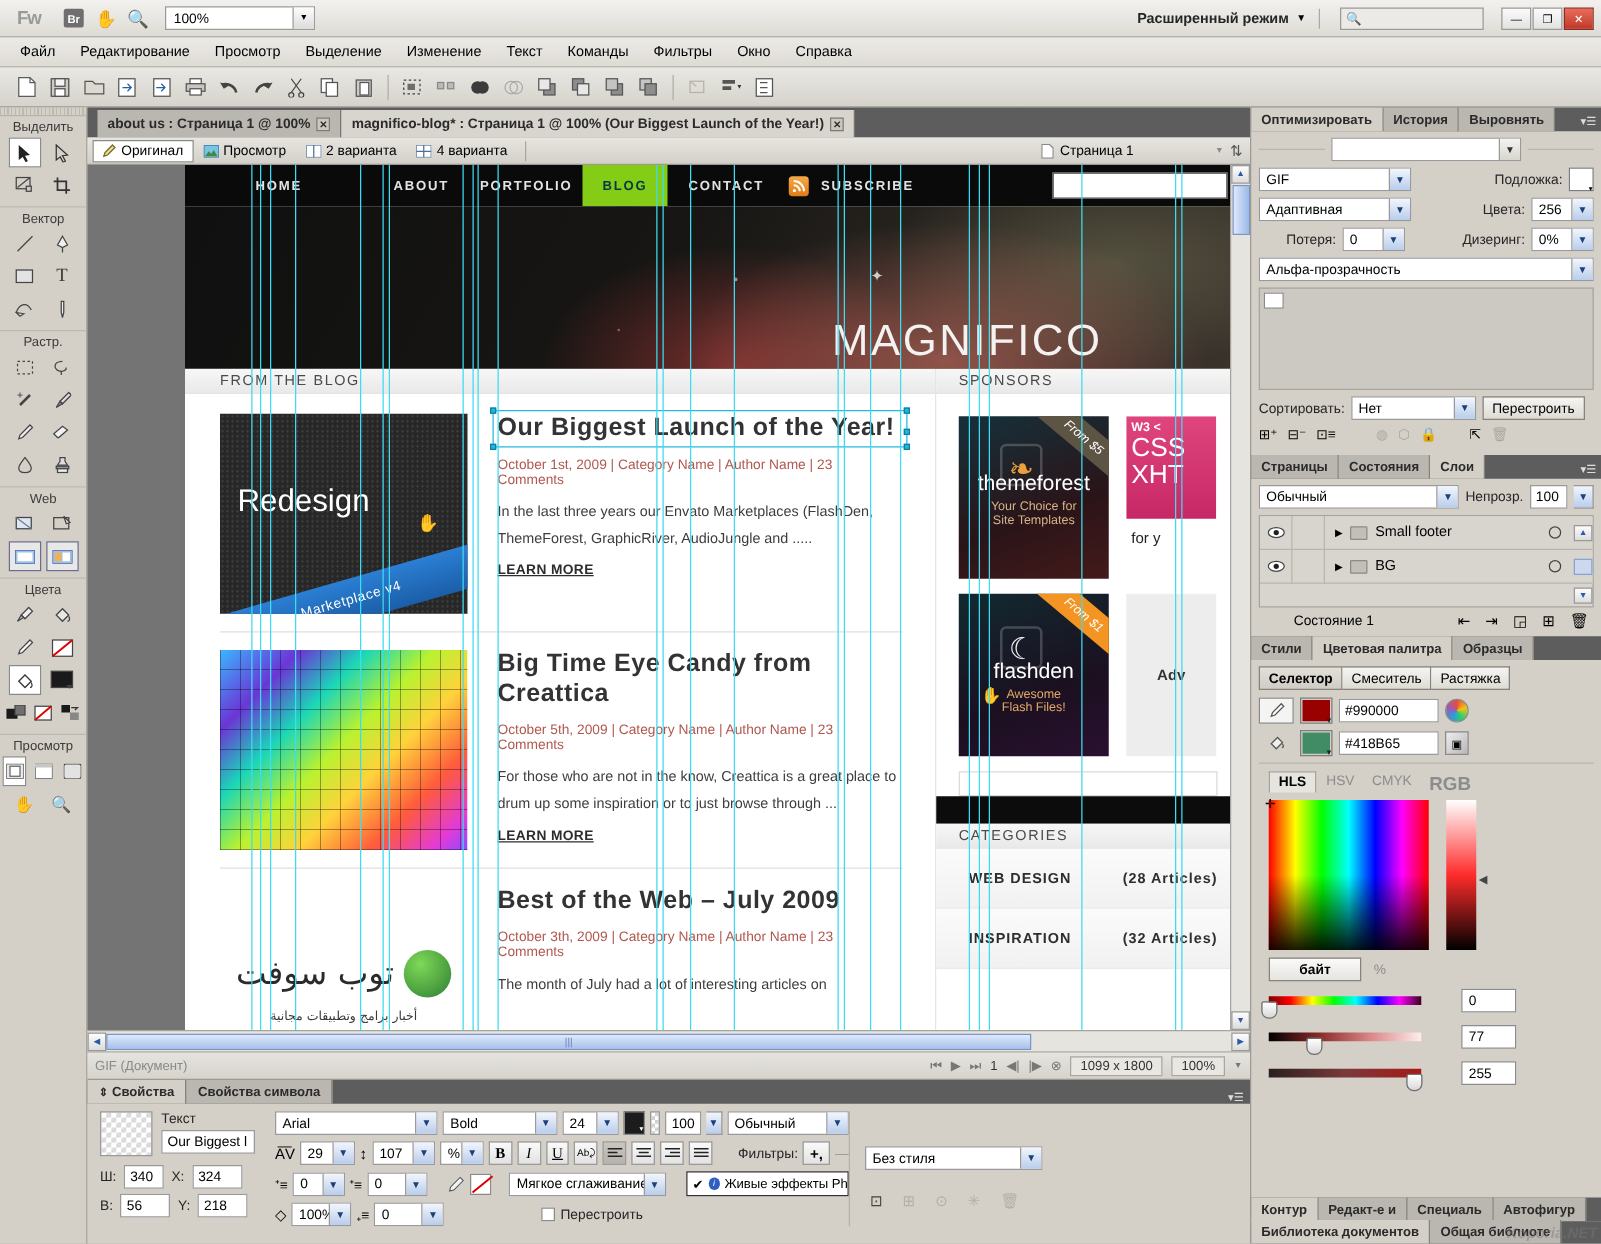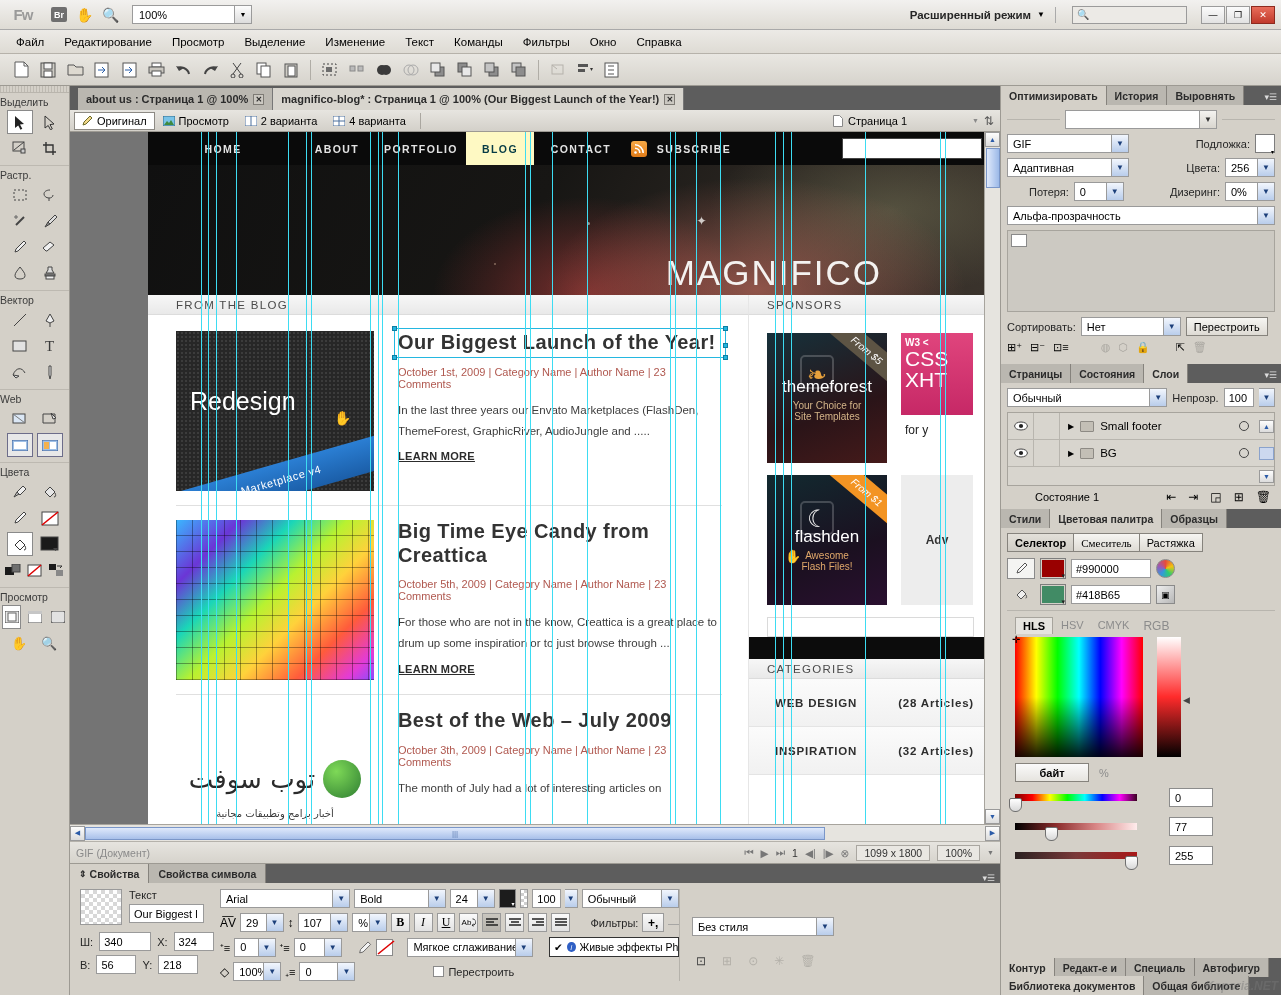--- a/index.html
+++ b/index.html
@@ -47,21 +47,21 @@
     display:flex; align-items:center; padding-left:8px; gap:1px;}
   .tbi{ width:26px; height:26px; display:flex; align-items:center; justify-content:center; }
   .tbsep{ width:1px; height:20px; background:#b0ada6; margin:0 5px; }
 
   
   .tools{ position:absolute; left:0; top:86px; width:70px; height:909px;
     background:#d4d0c8; border-right:1px solid #9d9a93; }
   .tools .grip{ height:7px; border-bottom:1px solid #b9b5ad;
     background:repeating-linear-gradient(90deg,#bdb9b1 0 1px,transparent 1px 3px); }
   .toolgrp{ border-bottom:1px solid #bdb9b1; padding-bottom:3px; }
-  .toolgrp .gl{ text-align:left; font-size:10.5px; color:#3b3b3b; padding:3px 0 2px; }
+  .toolgrp .gl{ text-align:center; font-size:10.5px; color:#3b3b3b; padding:3px 0 2px; }
   .trow{ display:flex; justify-content:center; gap:4px; margin-bottom:2px;}
   .tcell{ width:26px; height:24px; display:flex; align-items:center; justify-content:center;
     position:relative; font-size:13px; color:#3a3a3a;}
   .tcell.sel{ background:#fff; border:1px solid #8a8a8a; }
   .tcell.selb{ background:#e8e8e8; border:1px solid #6d6d8a; }
 
   
   .doctabs{ position:absolute; left:70px; top:86px; width:930px; height:24px;
     background:#5d5d5d; display:flex; align-items:flex-end; }
   .dtab{ height:22px; padding:0 8px; display:flex; align-items:center; gap:5px;
@@ -83,21 +83,21 @@
 
   
   .canvaswrap{ position:absolute; left:70px; top:132px; width:930px; height:692px;
     background:#747474; overflow:hidden; }
   .page{ position:absolute; left:78px; top:0; width:844px; height:692px; background:#fff; overflow:hidden;}
 
   .nav{ height:33px; background:#0a0a0a; display:flex; align-items:center; position:relative;
     color:#e3e3e3; }
   .nav a{ font-size:10.5px; letter-spacing:1.4px; font-weight:bold; padding:0 4px; }
   .navitem{ height:33px; display:flex; align-items:center; justify-content:center; }
-  .navitem.active{ background:#fef9c3; color:#063b45; position:relative;}
+  .navitem.active{ background:#84cc16; color:#063b45; position:relative;}
   .navitem.active:after{ content:""; position:absolute; left:50%; margin-left:-7px; bottom:-9px;
     border-left:7px solid transparent; border-right:7px solid transparent; border-top:9px solid #2bc4e3;}
   .rss{ width:16px; height:16px; background:linear-gradient(#f7a946,#e07b18); border-radius:3px;
     display:flex;align-items:center;justify-content:center; color:#fff; font-size:11px; margin-right:6px;}
 
   .hero{ height:130px; position:relative; overflow:hidden;
     background:
       radial-gradient(ellipse 300px 160px at 72% 96%, rgba(225,120,105,.55), transparent 70%),
       radial-gradient(ellipse 220px 140px at 52% 100%, rgba(190,60,60,.55), transparent 70%),
       radial-gradient(ellipse 260px 120px at 88% 35%, rgba(150,150,110,.35), transparent 70%),
@@ -431,20 +431,60 @@
           </div>
         <div class="tcell">
           <svg width="15" height="15" viewBox="0 0 15 15">
               <path d="M4 1v10h10M1 4h10v10" fill="none" stroke="#333" stroke-width="1.4"></path>
             </svg>
           </div>
       </div>
     </div>
 
     <div class="toolgrp">
+      <div class="gl">Вектор</div>
+      <div class="trow">
+        <div class="tcell">
+          <svg width="14" height="14" viewBox="0 0 14 14">
+              <path d="M1 13L13 1" stroke="#444"></path>
+            </svg>
+          </div>
+        <div class="tcell">
+          <svg width="12" height="15" viewBox="0 0 12 15">
+              <path d="M6 1l4 7-4 2-4-2z" fill="#eee" stroke="#444"></path>
+              <path d="M6 10v4" stroke="#444"></path>
+            </svg>
+          </div>
+      </div>
+      <div class="trow">
+        <div class="tcell">
+          <svg width="15" height="12" viewBox="0 0 15 12">
+              <rect x="1" y="1" width="13" height="10" fill="#e2e2e2" stroke="#444"></rect>
+            </svg>
+          </div>
+        <div class="tcell">
+          <span style="font-size:15px;font-family:'Liberation Serif',serif;">T</span>
+          </div>
+      </div>
+      <div class="trow">
+        <div class="tcell">
+          <svg width="15" height="14" viewBox="0 0 15 14">
+              <path d="M1 10c3-8 9-8 12-2" fill="none" stroke="#444"></path>
+              <path d="M1 10l3 3 3-2z" fill="#ddd" stroke="#444"></path>
+            </svg>
+          </div>
+        <div class="tcell">
+          <svg width="8" height="15" viewBox="0 0 8 15">
+              <path d="M3 1h2v9l-1 4-1-4z" fill="#eee" stroke="#444"></path>
+            </svg>
+          </div>
+      </div>
+    </div>
+
+    <div class="toolgrp">
       <div class="gl">Растр.</div>
       <div class="trow">
         <div class="tcell">
           <svg width="14" height="12" viewBox="0 0 14 12">
               <rect x="1" y="1" width="12" height="10" fill="none" stroke="#444" stroke-dasharray="2 2"></rect>
             </svg>
           </div>
         <div class="tcell">
           <svg width="14" height="13" viewBox="0 0 14 13">
               <path d="M7 1C3 1 1 3 1 5s2 4 5 4c2 0 4-1 4-3" fill="none" stroke="#444"></path>
@@ -483,60 +523,20 @@
         <div class="tcell">
           <svg width="12" height="14" viewBox="0 0 12 14">
               <path d="M6 1C3 5 1 7 1 9.5 1 12 3 13 6 13s5-1 5-3.5C11 7 9 5 6 1z" fill="none" stroke="#444"></path>
             </svg>
           </div>
         <div class="tcell">
           <svg width="14" height="14" viewBox="0 0 14 14">
               <path d="M5 1h4v3l2 3H3l2-3z" fill="#ddd" stroke="#444"></path>
               <rect x="2" y="8" width="10" height="2" fill="#999" stroke="#444"></rect>
               <rect x="3" y="10" width="8" height="3" fill="#eee" stroke="#444"></rect>
-            </svg>
-          </div>
-      </div>
-    </div>
-
-    <div class="toolgrp">
-      <div class="gl">Вектор</div>
-      <div class="trow">
-        <div class="tcell">
-          <svg width="14" height="14" viewBox="0 0 14 14">
-              <path d="M1 13L13 1" stroke="#444"></path>
-            </svg>
-          </div>
-        <div class="tcell">
-          <svg width="12" height="15" viewBox="0 0 12 15">
-              <path d="M6 1l4 7-4 2-4-2z" fill="#eee" stroke="#444"></path>
-              <path d="M6 10v4" stroke="#444"></path>
-            </svg>
-          </div>
-      </div>
-      <div class="trow">
-        <div class="tcell">
-          <svg width="15" height="12" viewBox="0 0 15 12">
-              <rect x="1" y="1" width="13" height="10" fill="#e2e2e2" stroke="#444"></rect>
-            </svg>
-          </div>
-        <div class="tcell">
-          <span style="font-size:15px;font-family:'Liberation Serif',serif;">T</span>
-          </div>
-      </div>
-      <div class="trow">
-        <div class="tcell">
-          <svg width="15" height="14" viewBox="0 0 15 14">
-              <path d="M1 10c3-8 9-8 12-2" fill="none" stroke="#444"></path>
-              <path d="M1 10l3 3 3-2z" fill="#ddd" stroke="#444"></path>
-            </svg>
-          </div>
-        <div class="tcell">
-          <svg width="8" height="15" viewBox="0 0 8 15">
-              <path d="M3 1h2v9l-1 4-1-4z" fill="#eee" stroke="#444"></path>
             </svg>
           </div>
       </div>
     </div>
 
     <div class="toolgrp">
       <div class="gl">Web</div>
       <div class="trow">
         <div class="tcell">
           <svg width="15" height="14" viewBox="0 0 15 14">
@@ -948,21 +948,21 @@
           <div style="width:42px;height:36px;border:1px solid #9a9a9a;
             background-image:linear-gradient(45deg,#d8d8d8 25%,transparent 25%,transparent 75%,#d8d8d8 75%),linear-gradient(45deg,#d8d8d8 25%,#fff 25%,#fff 75%,#d8d8d8 75%);
             background-size:8px 8px;background-position:0 0,4px 4px;"></div>
           <div>
             <div class="lbl" style="margin-bottom:3px;">Текст</div>
             <div class="inp" style="width:75px;">Our Biggest l</div>
           </div>
         </div>
         <div style="display:flex;gap:6px;margin-top:7px;align-items:center;">
           <span class="lbl">Ш:</span>
-          <div class="inp" style="width:52px;">340</div>
+          <div class="inp" style="width:32px;">340</div>
           <span class="lbl">X:</span>
           <div class="inp" style="width:40px;">324</div>
         </div>
         <div style="display:flex;gap:6px;margin-top:4px;align-items:center;">
           <span class="lbl">В:</span>
           <div class="inp" style="width:40px;">56</div>
           <span class="lbl">Y:</span>
           <div class="inp" style="width:40px;">218</div>
         </div>
       </div>
@@ -1251,21 +1251,21 @@
     </div>
 
     <div class="ptabbar">
       <div class="rtab">Стили</div>
       <div class="rtab on">Цветовая палитра</div>
       <div class="rtab">Образцы</div>
     </div>
     <div class="rsec">
       <div style="display:flex;gap:0;margin-bottom:6px;">
         <div class="btn" style="background:linear-gradient(#e3e0d9,#cfccc5);font-weight:bold;">Селектор</div>
-        <div class="btn" style="border-left:none;font-family:Liberation Serif, serif;">Смеситель</div>
+        <div class="btn" style="border-left:none;">Смеситель</div>
         <div class="btn" style="border-left:none;">Растяжка</div>
       </div>
       <div class="rrow">
         <div style="width:28px;height:21px;border:1px solid #8a8a8a;background:#f4f4f2;display:flex;align-items:center;justify-content:center;">
           <svg width="13" height="13" viewBox="0 0 13 13">
               <path d="M10 1l2 2-7 7-3 1 1-3z" fill="#fafafa" stroke="#555"></path>
             </svg>
         </div>
         <div style="width:26px;height:21px;border:1px solid #7d7d7d;position:relative;">
           <div style="position: absolute; inset: 1px; background: rgb(153, 0, 0);" id="sw-stroke"></div>
@@ -1286,21 +1286,21 @@
           <span style="position:absolute;right:0;bottom:-2px;font-size:7px;color:#222;">▾</span>
         </div>
         <div class="inp" style="width:80px;">#418B65</div>
         <div style="width:19px;height:19px;border:1px solid #8a8a8a;background:linear-gradient(135deg,#eee,#b7b7b7);display:flex;align-items:center;justify-content:center;font-size:9px;">▣</div>
       </div>
       <div style="height:1px;background:#b8b5ae;margin:4px 0 6px;"></div>
       <div style="display:flex;gap:2px;align-items:flex-start;margin:0 0 2px 8px;">
         <div style="padding:2px 7px;background:#e6e4df;border:1px solid #a7a49d;border-bottom:none;font-size:11px;font-weight:bold;">HLS</div>
         <div style="padding:2px 6px;font-size:11px;color:#8c8c8c;">HSV</div>
         <div style="padding:2px 6px;font-size:11px;color:#8c8c8c;">CMYK</div>
-        <div style="padding:2px 6px;font-size:12px;color:#8c8c8c;">RGB</div>
+        <div style="padding:2px 6px;font-size:15px;color:#8c8c8c;font-weight:bold;">RGB</div>
       </div>
       <div style="display:flex;gap:14px;padding-left:8px;">
         <div class="hlsbox">
           <span style="position:absolute;left:-3px;top:-3px;color:#000;font-size:10px;">✛</span>
         </div>
         <div class="valbar">
           <span style="position:absolute;right:-9px;top:58px;font-size:9px;color:#444;">◀</span>
         </div>
       </div>
       <div style="display:flex;gap:10px;align-items:center;margin:6px 0 4px 8px;">

